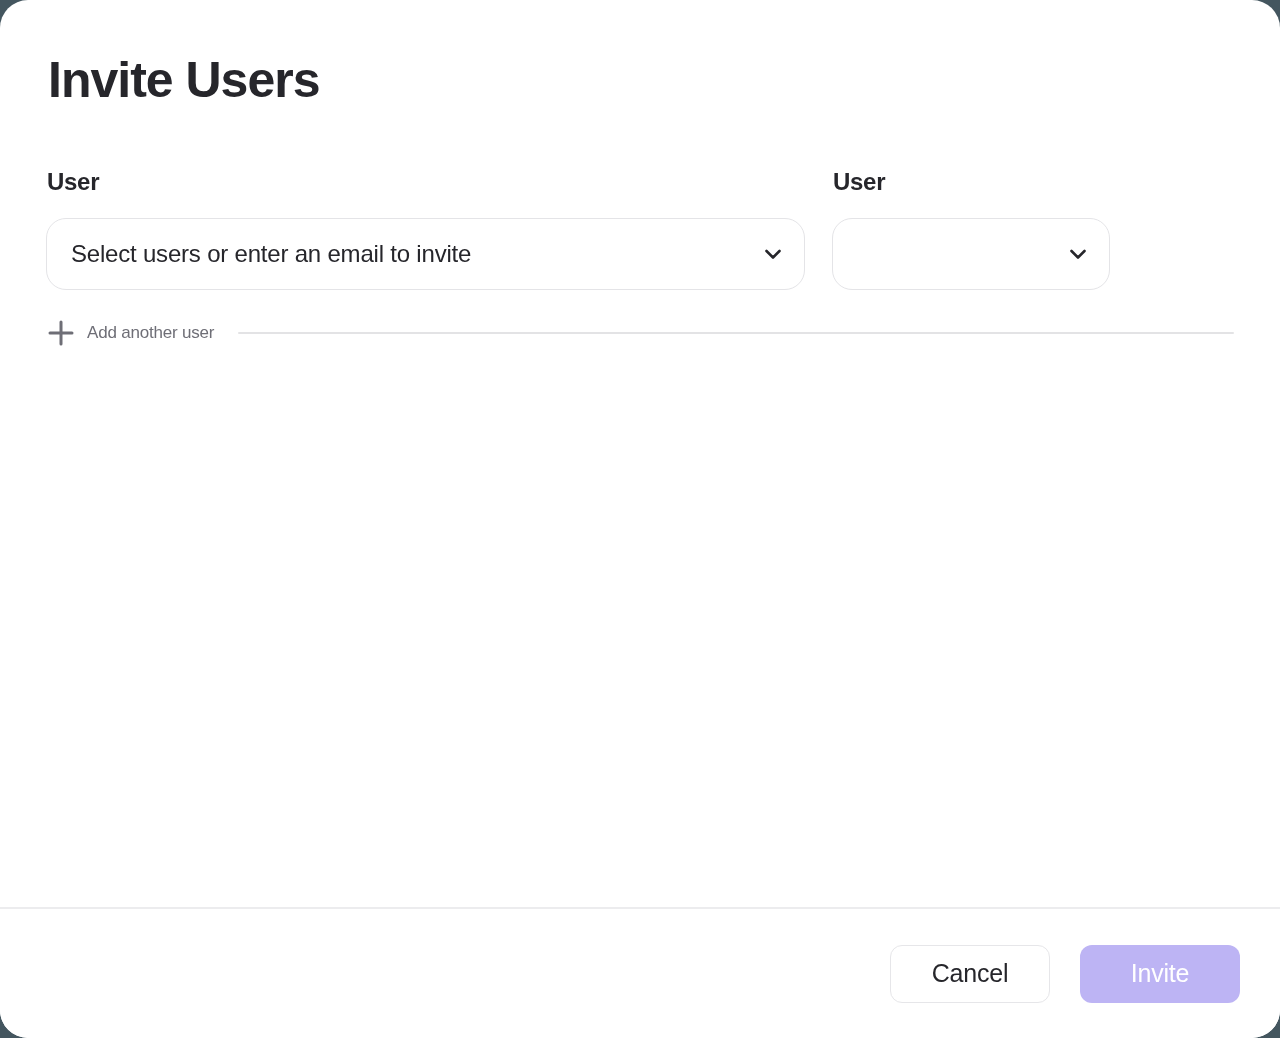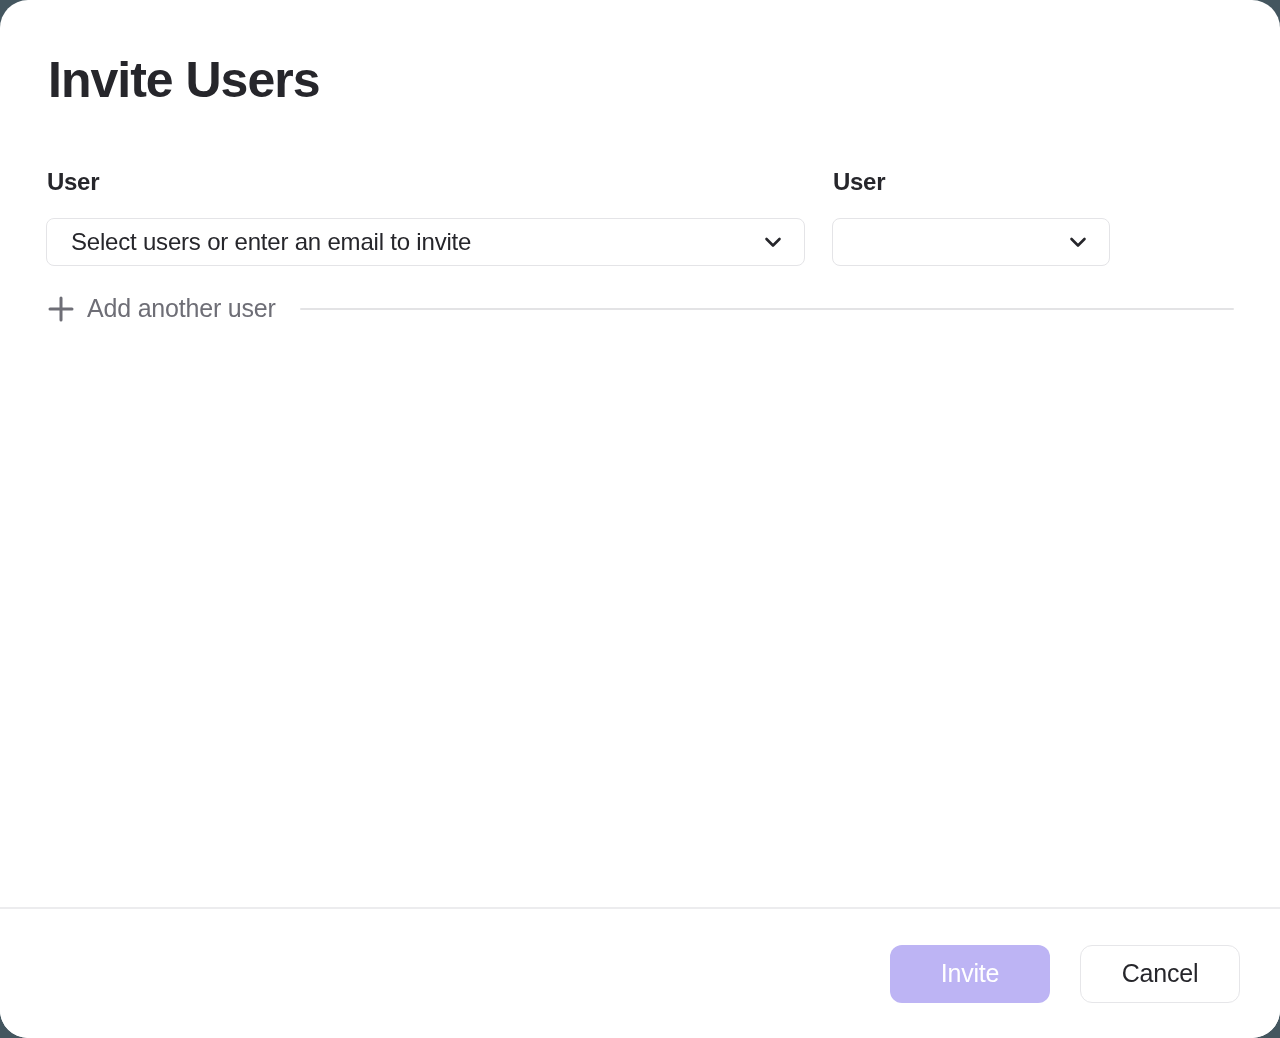--- a/index.html
+++ b/index.html
@@ -37,25 +37,25 @@
   .field-user { width: 759px; }
   .field-role { width: 278px; }
   .field-label {
     font-size: 24px;
     font-weight: 700;
     color: #26262b;
     margin: 0 0 22px 1px;
     letter-spacing: -0.3px;
   }
   .select-box {
-    height: 48px;
+    height: 72px;
     width: 100%;
     background: #ffffff;
     border: 1px solid #e4e4e7;
-    border-radius: 8px;
+    border-radius: 20px;
     display: flex;
     align-items: center;
     justify-content: space-between;
     padding: 0 20px 0 24px;
     cursor: pointer;
   }
   .select-text {
     font-size: 24px;
     color: #26262b;
     letter-spacing: -0.2px;
@@ -71,21 +71,21 @@
     align-items: center;
     margin-top: 28px;
     cursor: pointer;
   }
   .plus-wrap {
     display: flex;
     align-items: center;
     margin-right: 11px;
   }
   .add-label {
-    font-size: 25px;
+    font-size: 17px;
     color: #6e6e76;
     letter-spacing: -0.2px;
     white-space: nowrap;
   }
   .add-divider {
     flex: 1;
     height: 2px;
     background: #e3e3e5;
     margin-left: 24px;
     border-radius: 1px;
@@ -170,16 +170,16 @@
           <path d="M15 4 V26 M4 15 H26" stroke="#6e6e76" stroke-width="3" stroke-linecap="round"></path>
         </svg>
       </span>
       <span class="add-label">Add another user</span>
       <span class="add-divider"></span>
     </div>
 
   </div>
 
   <div class="modal-footer">
+    <button class="btn btn-cancel">Cancel</button>
     <button class="btn btn-invite">Invite</button>
-    <button class="btn btn-cancel">Cancel</button>
   </div>
 </div>
 
 </body></html>

